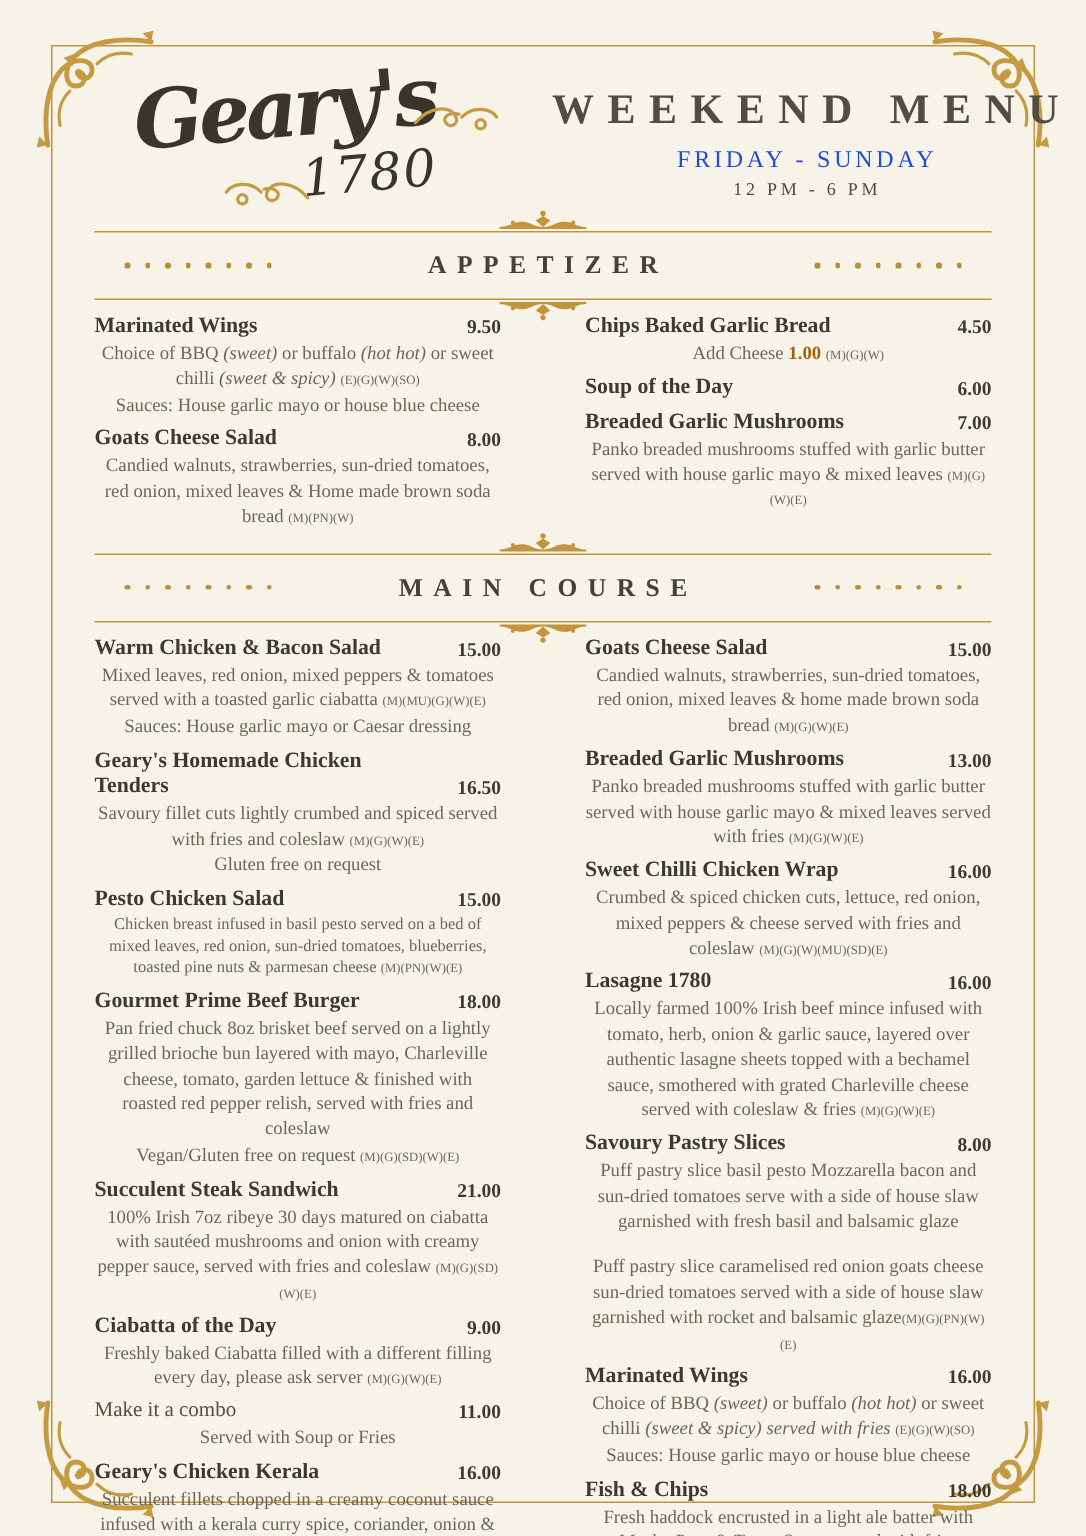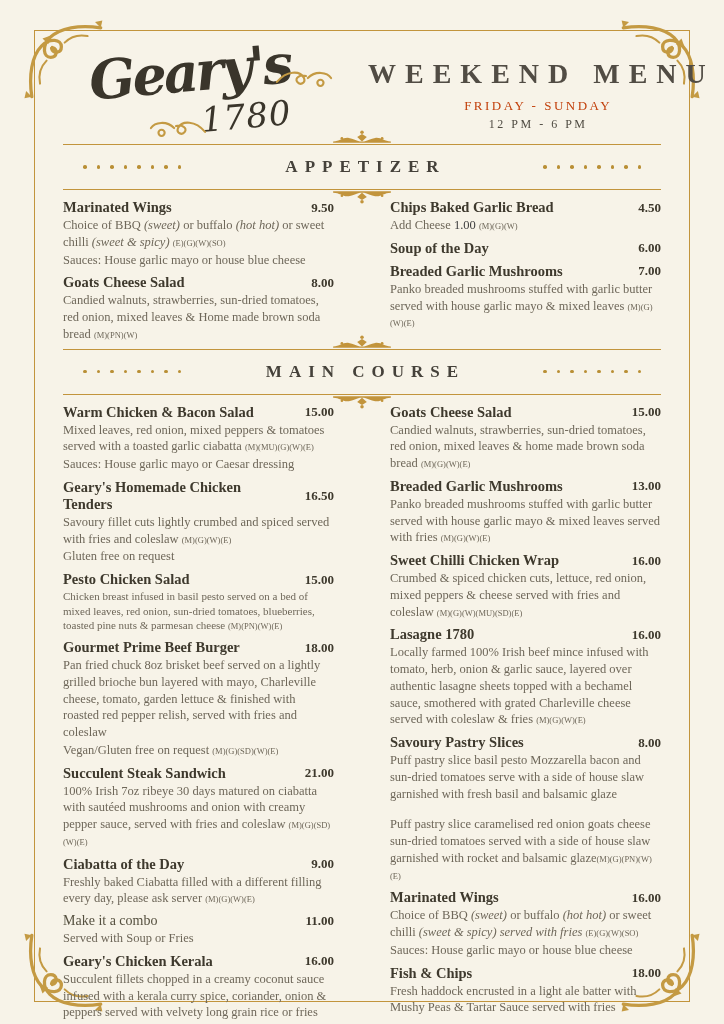--- a/index.html
+++ b/index.html
@@ -40,26 +40,26 @@
     font-size:34px;color:#3a352b;transform:rotate(-5deg);letter-spacing:1px;
   }
   .flourish{position:absolute;}
   .flourish.f1{left:212px;top:26px;width:58px;height:26px;}
   .flourish.f2{left:86px;top:76px;width:58px;height:26px;transform:scaleX(-1);}
   .header-right{flex:1;text-align:center;padding-top:18px;}
   .menu-title{
     font-size:28px;font-weight:bold;color:#514c44;
     letter-spacing:9px;padding-left:9px;white-space:nowrap;
   }
-  .menu-days{margin-top:8px;font-size:13px;letter-spacing:2.5px;color:#c2410c;padding-left:2.5px;}
+  .menu-days{margin-top:8px;font-size:16px;letter-spacing:2.5px;color:#1d4ed8;padding-left:2.5px;}
   .menu-hours{margin-top:3px;font-size:12px;letter-spacing:2.5px;color:#4e4a41;padding-left:2.5px;}
 
   
   .band{
-    position:relative;height:44px;
+    position:relative;margin-top:10px;height:44px;
     border-top:1.4px solid #c2943c;border-bottom:1.4px solid #c2943c;
     display:flex;align-items:center;justify-content:space-between;
     padding:0 20px;
   }
   .band-title{
     position:absolute;left:50%;transform:translateX(-50%);
     font-size:17px;font-weight:bold;color:#45413a;letter-spacing:7px;padding-left:7px;
     white-space:nowrap;
   }
   .dots{display:flex;gap:10px;}
@@ -68,28 +68,28 @@
   .crown.top{top:-15px;transform:translateX(-50%);}
   .crown.bottom{bottom:-15px;transform:translateX(-50%) rotate(180deg);}
 
   
   .cols{
     display:grid;grid-template-columns:1fr 1fr;column-gap:56px;
     padding-top:9px;
   }
   .section-appetizer .cols{min-height:146px;}
   .item{margin-bottom:6px;}
-  .item-row{display:flex;justify-content:space-between;align-items:center;gap:12px;}
+  .item-row{display:flex;justify-content:space-between;align-items:flex-end;gap:12px;}
   .item-name{font-weight:bold;font-size:14.5px;color:#3e392d;padding-right:10px;}
   .item-name.plain{font-weight:normal;font-size:14px;color:#55503f;}
   .item-price{font-weight:bold;font-size:13px;color:#3e392d;white-space:nowrap;}
-  .desc{font-size:12.5px;color:#6e6759;line-height:1.34;margin-top:1px;}
+  .desc{font-size:12.5px;color:#6e6759;line-height:1.34;margin-top:1px;text-align:center;}
   .desc.small{font-size:11px;}
   .desc .it{font-style:italic;}
-  .desc .bd{font-weight:normal;color:#404040;}
+  .desc .bd{font-weight:bold;color:#a16207;}
   .desc .al{font-size:8.5px;}
   .spacer{height:13px;}
 </style>
 </head>
 <body>
 
 <div class="frame" id="frame">
     <svg class="corner tl" viewBox="0 0 100 100" xmlns="http://www.w3.org/2000/svg">
     <g fill="none" stroke="#c49a43" stroke-width="4" stroke-linecap="round">
       <path d="M96 12 C70 8 46 12 34 24 C24 34 26 48 35 48 C43 48 44 38 37 36"></path>

